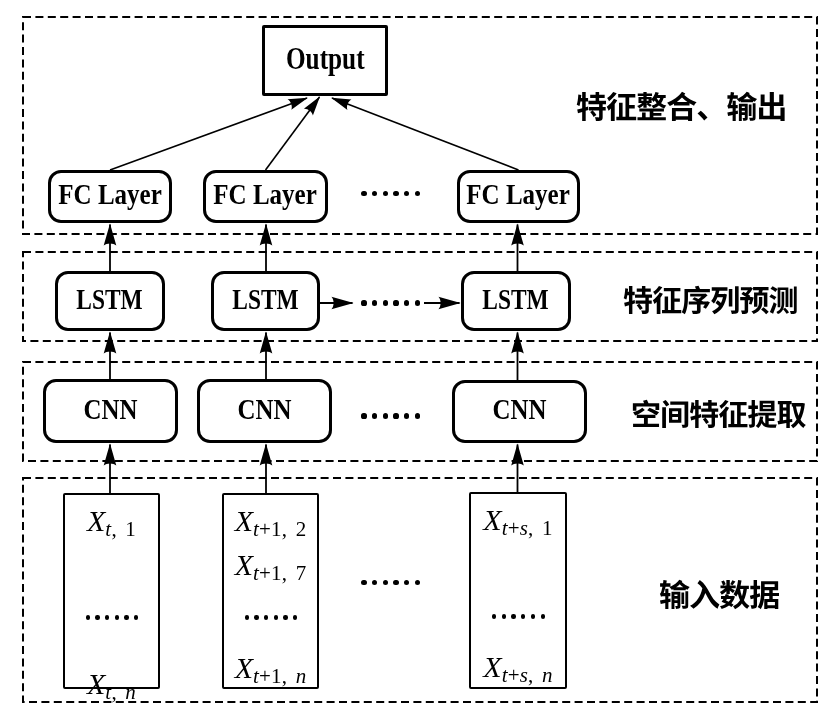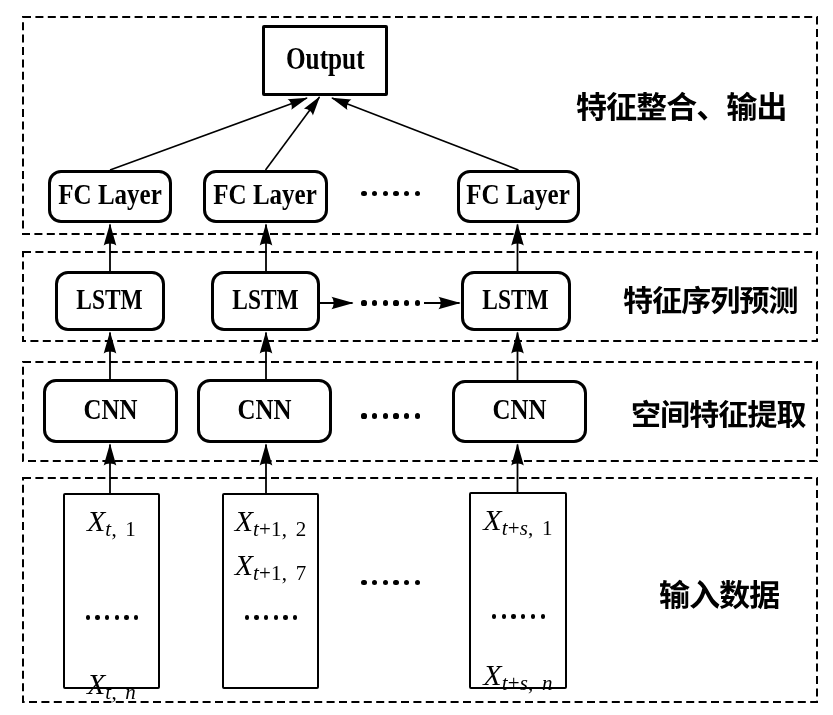--- a/index.html
+++ b/index.html
@@ -107,33 +107,34 @@
       <div class="xrow" style="top:55px"><span class="xbase it">X</span><span class="xsub"><span class="it">t</span><span class="up">+1, 7</span><span class="it"></span><span class="up"></span><span class="it"></span></span></div>
       <div class="dots small" style="top:120.4px">
         <span class="sr">……</span>
         <i style="left:20.5px"></i>
         <i style="left:30.2px"></i>
         <i style="left:39.9px"></i>
         <i style="left:49.6px"></i>
         <i style="left:59.3px"></i>
         <i style="left:69.0px"></i>
       </div>
+      <div class="xrow" style="top:158px"><span class="xbase it">X</span><span class="xsub"><span class="it">t</span><span class="up">+1, </span><span class="it"></span><span class="up"></span><span class="it">n</span></span></div>
     </div>
     <div class="node sharp b25 inbox" style="left:469px;top:492px;width:98px;height:197px">
       <div class="xrow" style="top:11px"><span class="xbase it">X</span><span class="xsub"><span class="it">t</span><span class="up">+</span><span class="it">s</span><span class="up">, 1</span><span class="it"></span></span></div>
       <div class="dots small" style="top:120.4px">
         <span class="sr">……</span>
         <i style="left:21.0px"></i>
         <i style="left:30.7px"></i>
         <i style="left:40.4px"></i>
         <i style="left:50.1px"></i>
         <i style="left:59.8px"></i>
         <i style="left:69.5px"></i>
       </div>
-      <div class="xrow" style="top:166px"><span class="xbase it">X</span><span class="xsub"><span class="it">t</span><span class="up">+</span><span class="it">s</span><span class="up">, </span><span class="it">n</span></span></div>
+      <div class="xrow" style="top:158px"><span class="xbase it">X</span><span class="xsub"><span class="it">t</span><span class="up">+</span><span class="it">s</span><span class="up">, </span><span class="it">n</span></span></div>
     </div>
 <div class="dots big" style="left:361.4px;top:190.6px">
       <span class="sr">……</span>
       <i style="left:0.0px"></i>
       <i style="left:10.7px"></i>
       <i style="left:21.4px"></i>
       <i style="left:32.1px"></i>
       <i style="left:42.8px"></i>
       <i style="left:53.5px"></i>
     </div>

